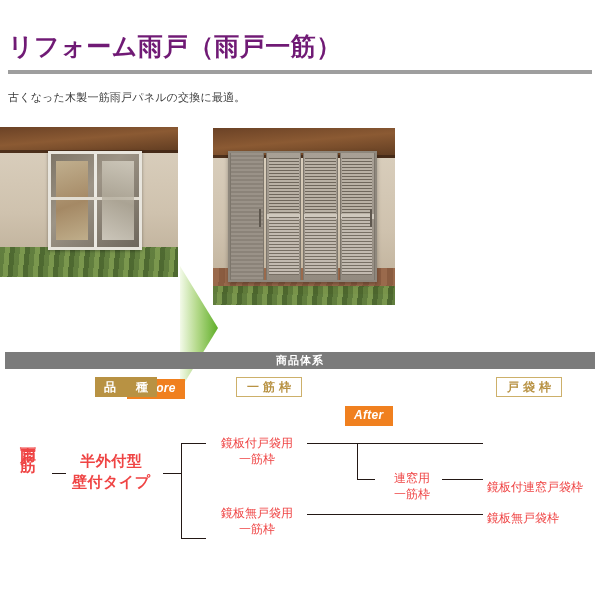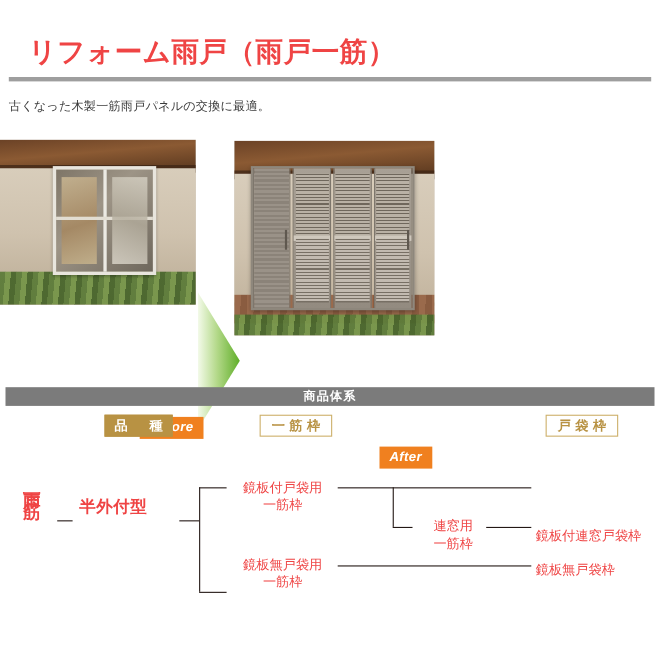--- a/index.html
+++ b/index.html
@@ -9,21 +9,21 @@
     background:#ffffff;
     color:#231815;
     position:relative;
     overflow:hidden;
   }
 
   
   .page-title{
     position:absolute; left:8px; top:30px;
     font-size:25px; font-weight:700; letter-spacing:.5px;
-    color:#ef4444; white-space:nowrap;margin-left:18px;
+    color:#701a75; white-space:nowrap;
   }
   .title-rule{
     position:absolute; left:8px; top:70px; width:584px; height:4px;
     background:#9e9e9e;
   }
 
   
   .lead{
     position:absolute; left:8px; top:88px;
     font-size:11px; line-height:18px; color:#3a3a3a;
@@ -271,20 +271,21 @@
 <div class="chip chip-outline chip-tobukuro">戸袋枠</div>
 
 <div class="diagram">
 
   <div class="node node-vert">雨戸一筋</div>
 
   <div class="ln h" style="left:52px; top:63px; width:14px;"></div>
 
   <div class="node node-type">
     <div>半外付型</div>
+    <div>壁付タイプ</div>
   </div>
 
   <div class="ln h" style="left:163px; top:63px; width:18px;"></div>
 
   <div class="ln v" style="left:181px; top:33px; height:95px;"></div>
 
   <div class="ln h" style="left:181px; top:33px; width:25px;"></div>
 
   <div class="ln h" style="left:181px; top:128px; width:25px;"></div>
 

